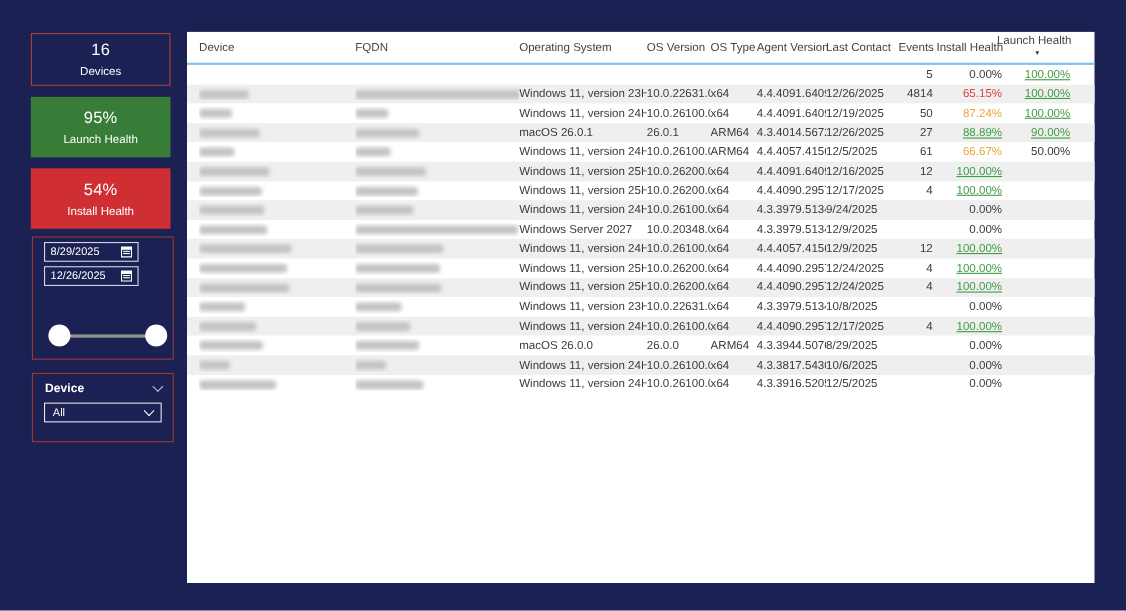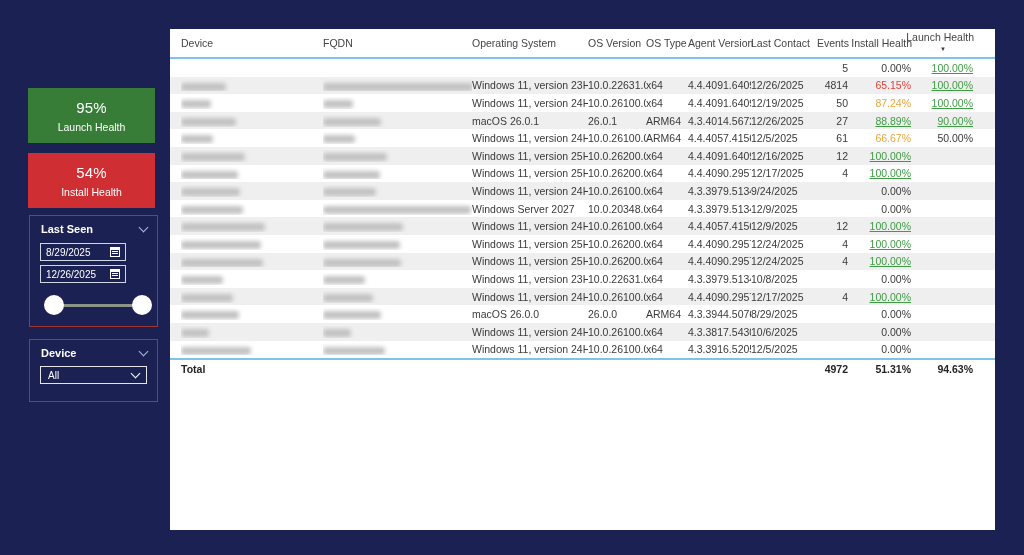--- a/index.html
+++ b/index.html
@@ -52,34 +52,34 @@
   .c-amber { color:#eaa63a; }
   .blurbar { display:inline-block; height:8px; background:#c2c2c2; border-radius:3px; filter:blur(2px); vertical-align:middle; }
   .total-row { height:20px; padding-left:11px; border-top:2px solid #7cc3ee; }
   .total-row .dcell { font-weight:bold; color:#252423; font-size:10.5px; }
 </style>
 </head>
 <body>
 
 <div class="stage">
 
+  <div class="kpi kpi-devices">
+    <div class="val">16</div>
+    <div class="lbl">Devices</div>
+  </div>
   <div class="kpi kpi-launch">
     <div class="val">95%</div>
     <div class="lbl">Launch Health</div>
   </div>
   <div class="kpi kpi-install">
     <div class="val">54%</div>
     <div class="lbl">Install Health</div>
   </div>
 
   <div class="slicer slicer-lastseen">
-    <div class="slicer-head">
-      <span class="slicer-title">Last Seen</span>
-      <span class="chev"></span>
-    </div>
     <div class="date-box">
       <span class="dtxt">8/29/2025</span>
       <span class="cal-icon"></span>
     </div>
     <div class="date-box">
       <span class="dtxt">12/26/2025</span>
       <span class="cal-icon"></span>
     </div>
     <div class="slider-zone">
       <div class="slider-track"></div>
@@ -314,27 +314,15 @@
           <div class="dcell">Windows 11, version 24H2</div>
           <div class="dcell">10.0.26100.0</div>
           <div class="dcell">x64</div>
           <div class="dcell">4.3.3916.5205</div>
           <div class="dcell">12/5/2025</div>
           <div class="dcell r"></div>
           <div class="dcell r">0.00%</div>
           <div class="dcell r"></div>
         </div>
       </div>
-    <div class="tgrid total-row">
-      <div class="dcell">Total</div>
-      <div class="dcell"></div>
-        <div class="dcell"></div>
-        <div class="dcell"></div>
-        <div class="dcell"></div>
-        <div class="dcell"></div>
-        <div class="dcell"></div>
-      <div class="dcell r">4972</div>
-      <div class="dcell r">51.31%</div>
-      <div class="dcell r">94.63%</div>
-    </div>
   </div>
 
 </div>
 
 </body></html>

